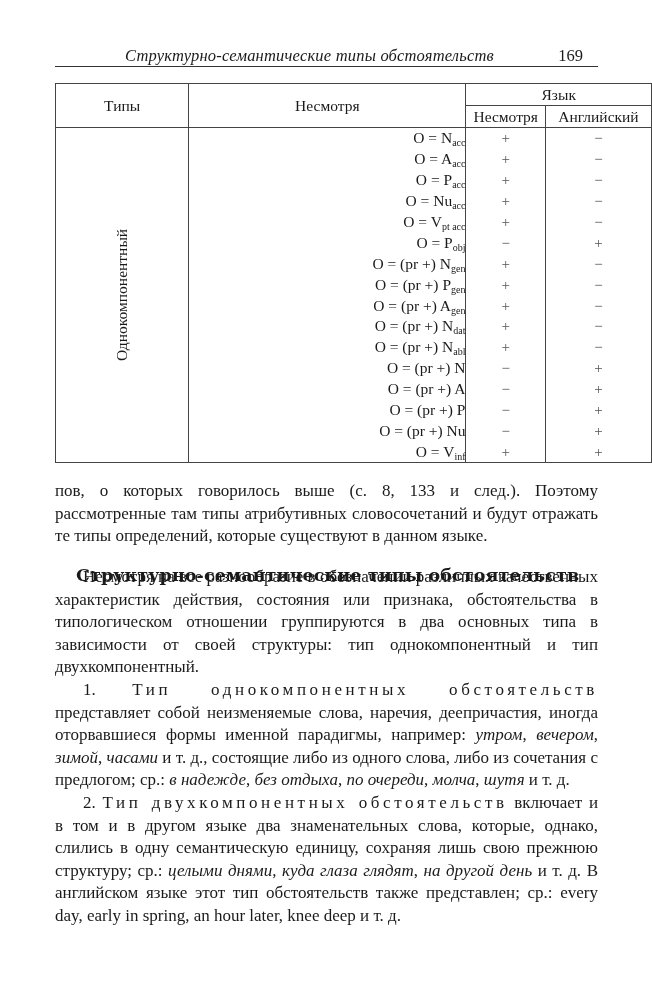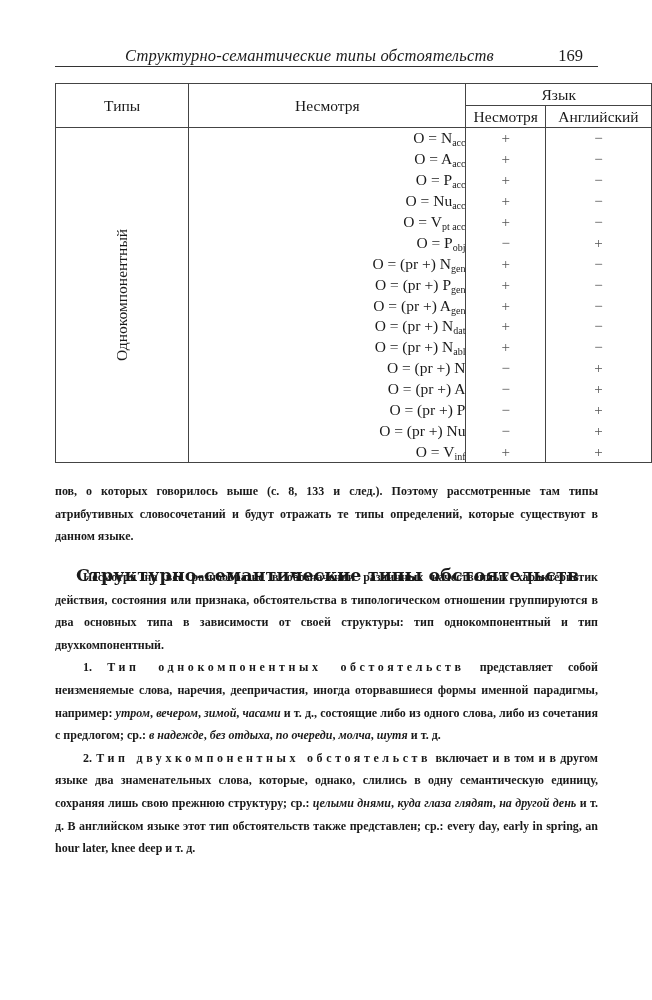--- a/index.html
+++ b/index.html
@@ -24,21 +24,21 @@
   table.tbl tbody tr:last-child td { border-bottom: 1.5px solid #444; }
   td.formula { padding-left: 9px !important; text-align: right; white-space: nowrap; }
   td.mark { text-align: center; color: #555; font-size: 15px; }
   td.rot { vertical-align: middle; text-align: center; border-bottom: 1.5px solid #444 !important; }
   .rot-inner { display: inline-block; transform: rotate(-90deg); white-space: nowrap; font-size: 15.5px; }
   sub { font-size: 10px; vertical-align: -3px; line-height: 0; }
   th.hd-lang { }
   th.hd-types, th.hd-sub { vertical-align: middle; text-align: center; }
 
   .text { position: absolute; left: 55px; width: 543px; font-family: "Liberation Serif", serif;
-          font-size: 12px; line-height: 22.6px; text-align: justify; font-weight: bold; }
+          font-size: 17px; line-height: 22.6px; text-align: justify; }
   .text p { margin: 0; }
   .indent { text-indent: 28px; }
   .sp { letter-spacing: 3.6px; }
   .it { font-style: italic; }
   h2.sect { position: absolute; left: 76px; top: 565px; margin: 0; font-family: "DejaVu Serif", serif;
             font-size: 17.5px; font-weight: bold; letter-spacing: 0.1px; }
 </style>
 </head>
 <body>
 

